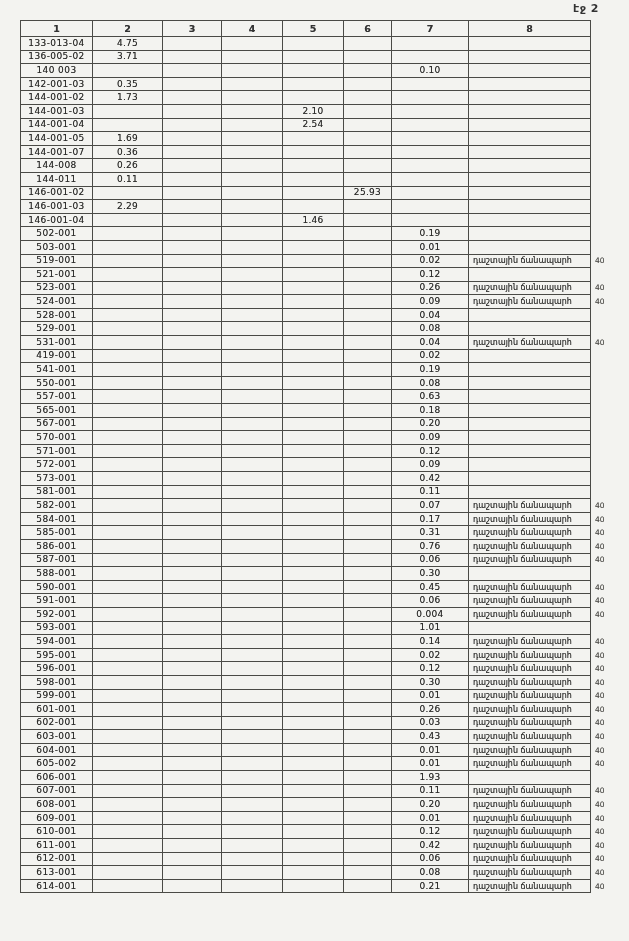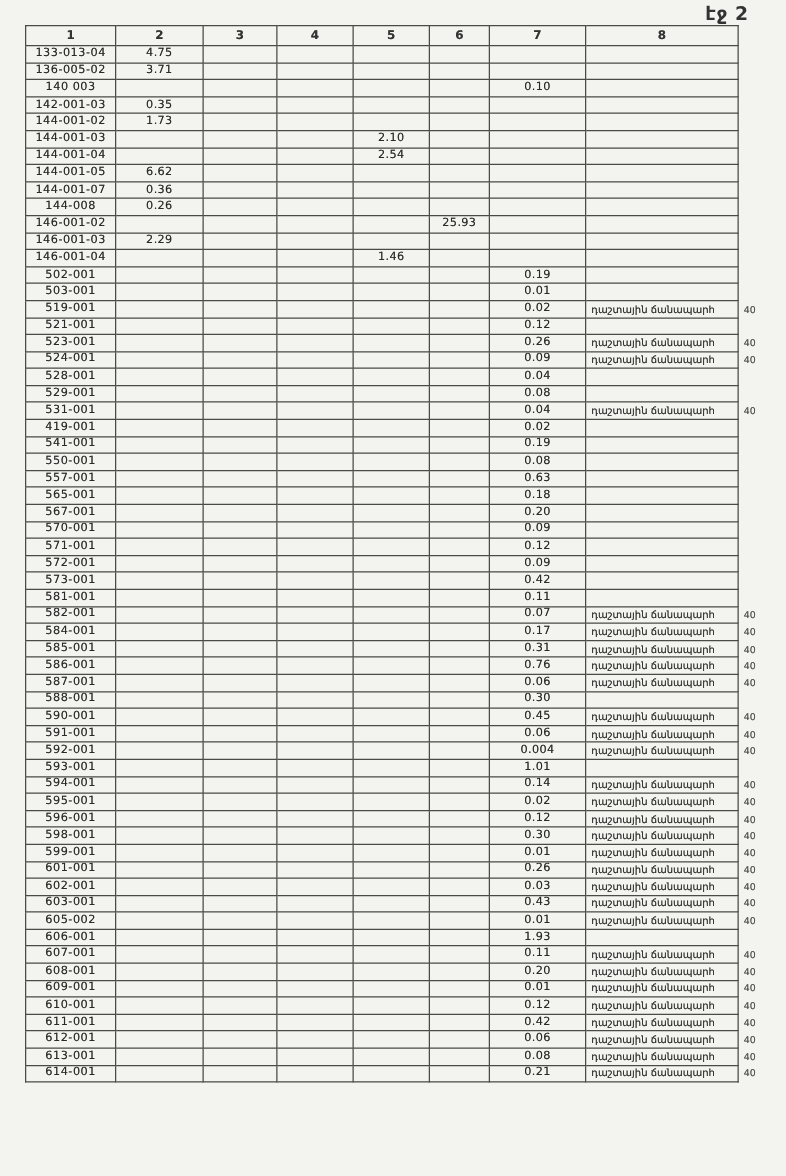--- a/index.html
+++ b/index.html
@@ -6,21 +6,21 @@
   body{
     width:629px;height:941px;
     background:#f3f3f0;
     font-family:"DejaVu Sans","Liberation Sans",sans-serif;
     color:#2a2a28;
     position:relative;
     overflow:hidden;
   }
   .page-label{
     position:absolute;top:2px;right:30px;
-    font-size:15px;font-weight:bold;color:#333;
+    font-size:11px;font-weight:bold;color:#333;
     letter-spacing:0.5px;
     text-align:right;
   }
   table.scan-table{
     position:absolute;left:20px;top:20px;
     width:592px;
     border-collapse:collapse;
     table-layout:fixed;
   }
   .scan-table th,.scan-table td{
@@ -150,21 +150,21 @@
         <td class="c3"></td>
         <td class="c4"></td>
         <td class="c5">2.54</td>
         <td class="c6"></td>
         <td class="c7"></td>
         <td class="c8"></td>
         <td class="c9"></td>
       </tr>
       <tr>
         <td class="c1">144-001-05</td>
-        <td class="c2">6.62</td>
+        <td class="c2">1.69</td>
         <td class="c3"></td>
         <td class="c4"></td>
         <td class="c5"></td>
         <td class="c6"></td>
         <td class="c7"></td>
         <td class="c8"></td>
         <td class="c9"></td>
       </tr>
       <tr>
         <td class="c1">144-001-07</td>
@@ -182,20 +182,31 @@
         <td class="c2">0.26</td>
         <td class="c3"></td>
         <td class="c4"></td>
         <td class="c5"></td>
         <td class="c6"></td>
         <td class="c7"></td>
         <td class="c8"></td>
         <td class="c9"></td>
       </tr>
       <tr>
+        <td class="c1">144-011</td>
+        <td class="c2">0.11</td>
+        <td class="c3"></td>
+        <td class="c4"></td>
+        <td class="c5"></td>
+        <td class="c6"></td>
+        <td class="c7"></td>
+        <td class="c8"></td>
+        <td class="c9"></td>
+      </tr>
+      <tr>
         <td class="c1">146-001-02</td>
         <td class="c2"></td>
         <td class="c3"></td>
         <td class="c4"></td>
         <td class="c5"></td>
         <td class="c6">25.93</td>
         <td class="c7"></td>
         <td class="c8"></td>
         <td class="c9"></td>
       </tr>
@@ -629,20 +640,31 @@
         <td class="c9">40</td>
       </tr>
       <tr>
         <td class="c1">603-001</td>
         <td class="c2"></td>
         <td class="c3"></td>
         <td class="c4"></td>
         <td class="c5"></td>
         <td class="c6"></td>
         <td class="c7">0.43</td>
+        <td class="c8">դաշտային ճանապարհ</td>
+        <td class="c9">40</td>
+      </tr>
+      <tr>
+        <td class="c1">604-001</td>
+        <td class="c2"></td>
+        <td class="c3"></td>
+        <td class="c4"></td>
+        <td class="c5"></td>
+        <td class="c6"></td>
+        <td class="c7">0.01</td>
         <td class="c8">դաշտային ճանապարհ</td>
         <td class="c9">40</td>
       </tr>
       <tr>
         <td class="c1">605-002</td>
         <td class="c2"></td>
         <td class="c3"></td>
         <td class="c4"></td>
         <td class="c5"></td>
         <td class="c6"></td>

